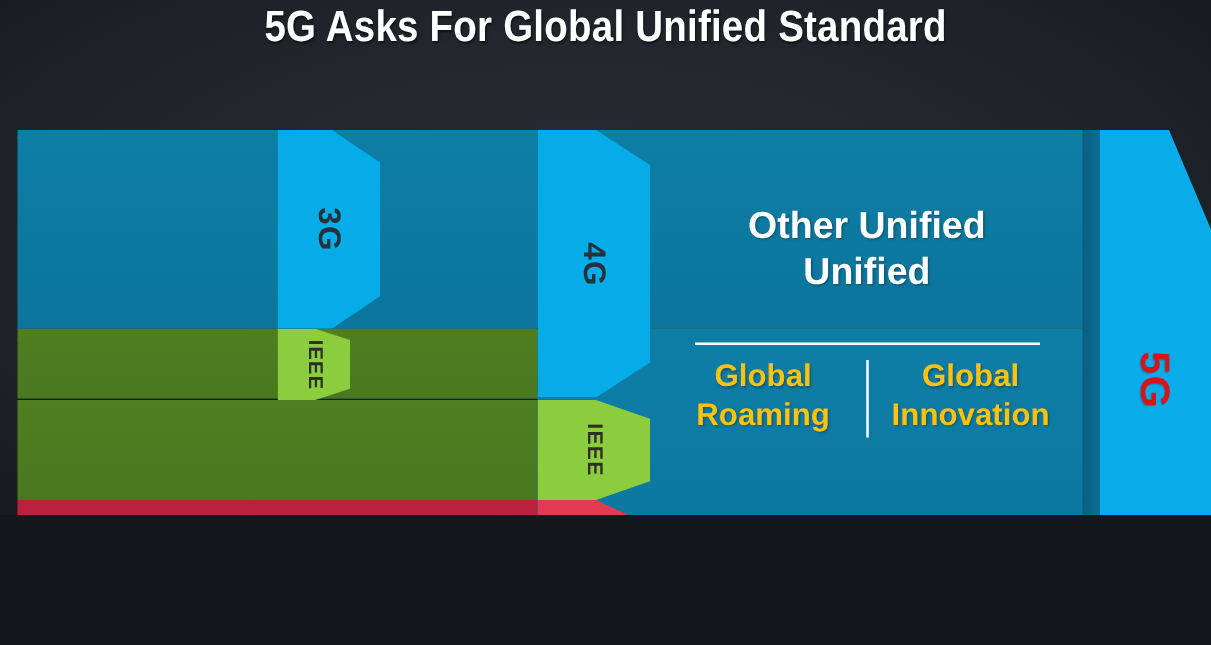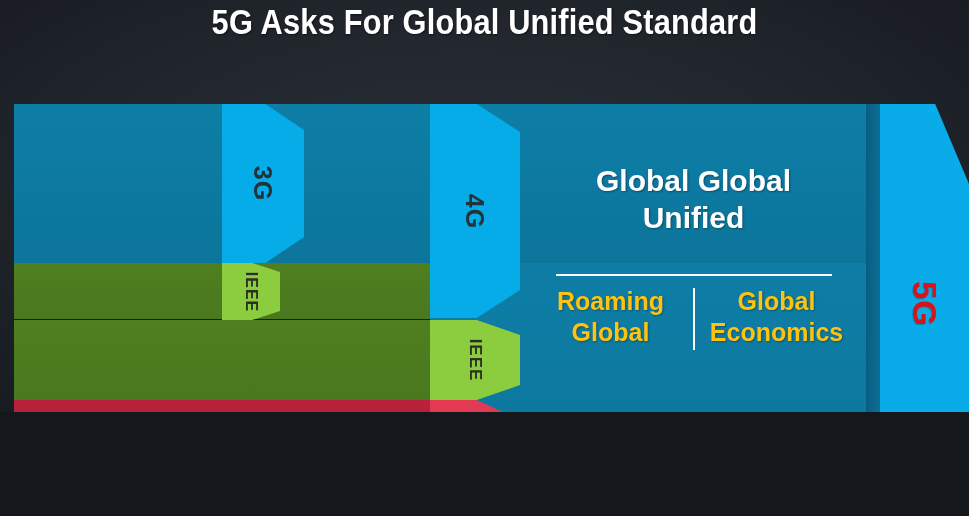--- a/index.html
+++ b/index.html
@@ -269,33 +269,33 @@
       <div class="arrow-label">
         <span>IEEE</span>
       </div>
     </div>
 
     <div class="label-other">Other Industries</div>
     <div class="arrow arrow-other"></div>
 
     <div class="rightcol">
       <div class="gus-title">
-        <div>Global Global</div>
+        <div>Other Unified</div>
         <div>Unified</div>
       </div>
       <div class="gus-rule"></div>
       <div class="benefits">
         <div class="benefit">
+          <div>Global</div>
           <div>Roaming</div>
-          <div>Global</div>
         </div>
         <div class="benefit-divider"></div>
         <div class="benefit">
           <div>Global</div>
-          <div>Economics</div>
+          <div>Innovation</div>
         </div>
       </div>
     </div>
 
     <div class="panel arrow-5g-shadow"></div>
     <div class="arrow arrow-5g">
       <div class="arrow-label">
         <span>5G</span>
       </div>
     </div>

